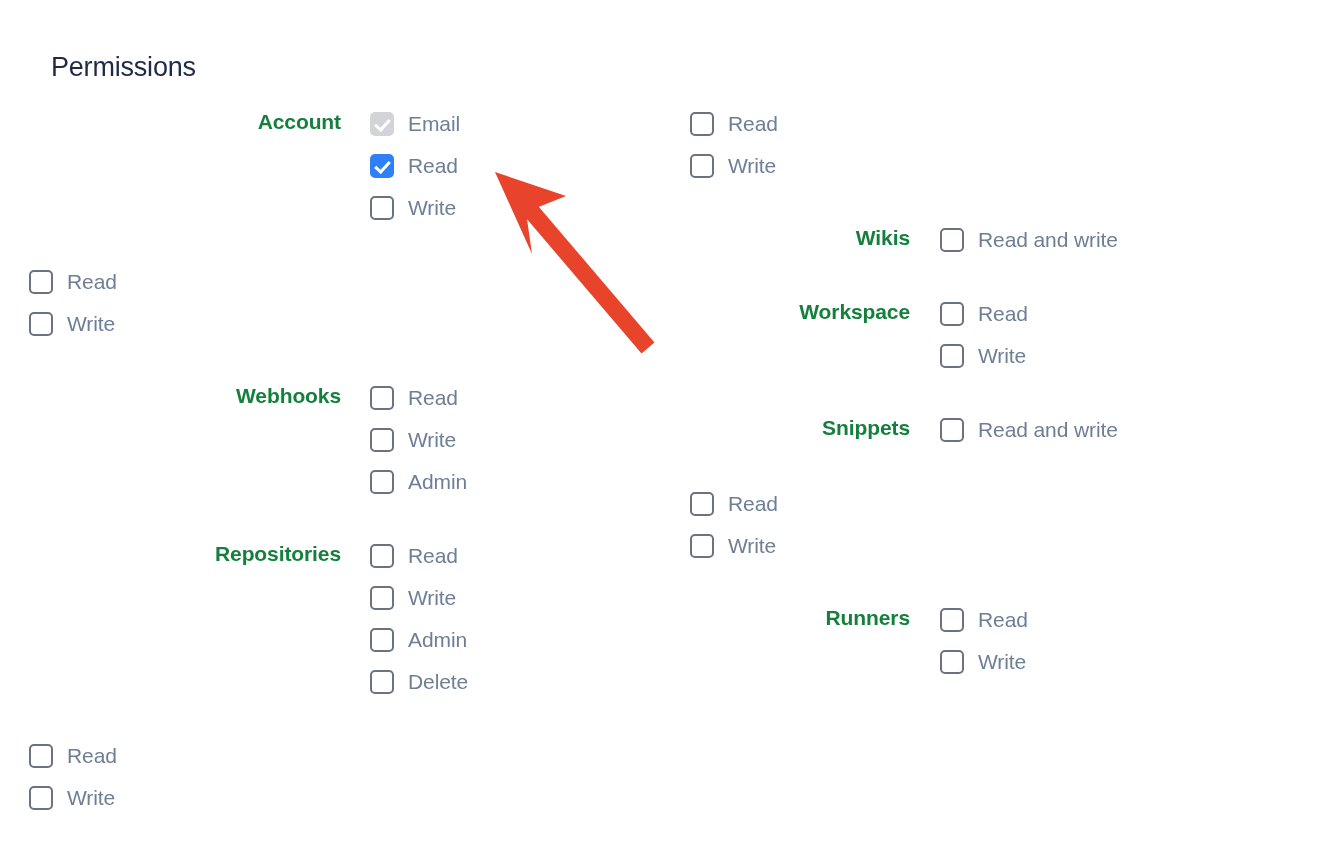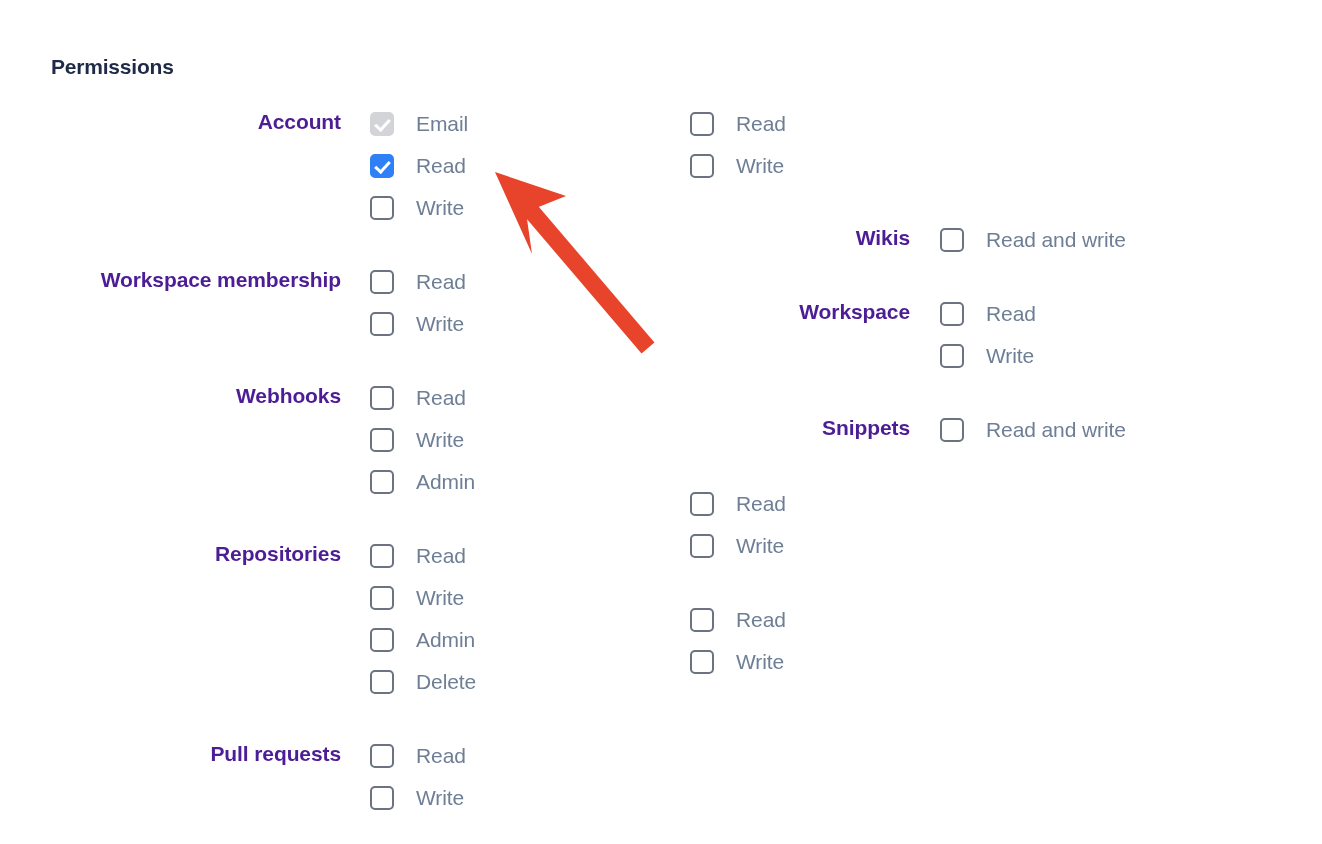--- a/index.html
+++ b/index.html
@@ -11,22 +11,22 @@
     font-family: "Liberation Sans", sans-serif;
     position: relative;
     overflow: hidden;
     -webkit-font-smoothing: antialiased;
   }
 
   #page-title {
     position: absolute;
     left: 51px;
     top: 50px;
-    font-size: 21px;
-    font-weight: bold;
+    font-size: 27px;
+    font-weight: normal;
     color: #1f2a47;
     letter-spacing: -0.2px;
     line-height: 34px;
   }
 
   .columns {
     position: absolute;
     left: 0;
     top: 103px;
     width: 1322px;
@@ -42,21 +42,21 @@
   .group {
     display: flex;
     align-items: flex-start;
     margin-bottom: 32px;
   }
   .group:last-child { margin-bottom: 0; }
 
   .group-label {
     font-size: 21px;
     font-weight: bold;
-    color: #4c1d95;
+    color: #15803d;
     text-align: right;
     line-height: 31px;
     padding-top: 3px;
     letter-spacing: -0.1px;
   }
   .col-left .group-label  { width: 341px; padding-right: 0px; }
   .col-right .group-label { width: 250px; padding-right: 0px; }
 
   .options {
     display: flex;
@@ -97,21 +97,21 @@
     left: 6px;
     top: 2px;
     width: 6px;
     height: 12px;
     border: solid #ffffff;
     border-width: 0 3px 3px 0;
     transform: rotate(42deg);
   }
 
   .opt-label {
-    margin-left: 22px;
+    margin-left: 14px;
     font-size: 21px;
     color: #6e7e95;
     line-height: 26px;
     white-space: nowrap;
     letter-spacing: -0.1px;
     cursor: pointer;
   }
 
   #annotation-arrow {
     position: absolute;
@@ -140,21 +140,20 @@
             <span class="cb checked"></span>
             <span class="opt-label">Read</span>
           </div>
           <div class="option">
             <span class="cb"></span>
             <span class="opt-label">Write</span>
           </div>
         </div>
       </div>
       <div class="group">
-        <div class="group-label">Workspace membership</div>
         <div class="options">
           <div class="option">
             <span class="cb"></span>
             <span class="opt-label">Read</span>
           </div>
           <div class="option">
             <span class="cb"></span>
             <span class="opt-label">Write</span>
           </div>
         </div>
@@ -191,21 +190,20 @@
             <span class="cb"></span>
             <span class="opt-label">Admin</span>
           </div>
           <div class="option">
             <span class="cb"></span>
             <span class="opt-label">Delete</span>
           </div>
         </div>
       </div>
       <div class="group">
-        <div class="group-label">Pull requests</div>
         <div class="options">
           <div class="option">
             <span class="cb"></span>
             <span class="opt-label">Read</span>
           </div>
           <div class="option">
             <span class="cb"></span>
             <span class="opt-label">Write</span>
           </div>
         </div>
@@ -261,20 +259,21 @@
             <span class="cb"></span>
             <span class="opt-label">Read</span>
           </div>
           <div class="option">
             <span class="cb"></span>
             <span class="opt-label">Write</span>
           </div>
         </div>
       </div>
       <div class="group">
+        <div class="group-label">Runners</div>
         <div class="options">
           <div class="option">
             <span class="cb"></span>
             <span class="opt-label">Read</span>
           </div>
           <div class="option">
             <span class="cb"></span>
             <span class="opt-label">Write</span>
           </div>
         </div>

